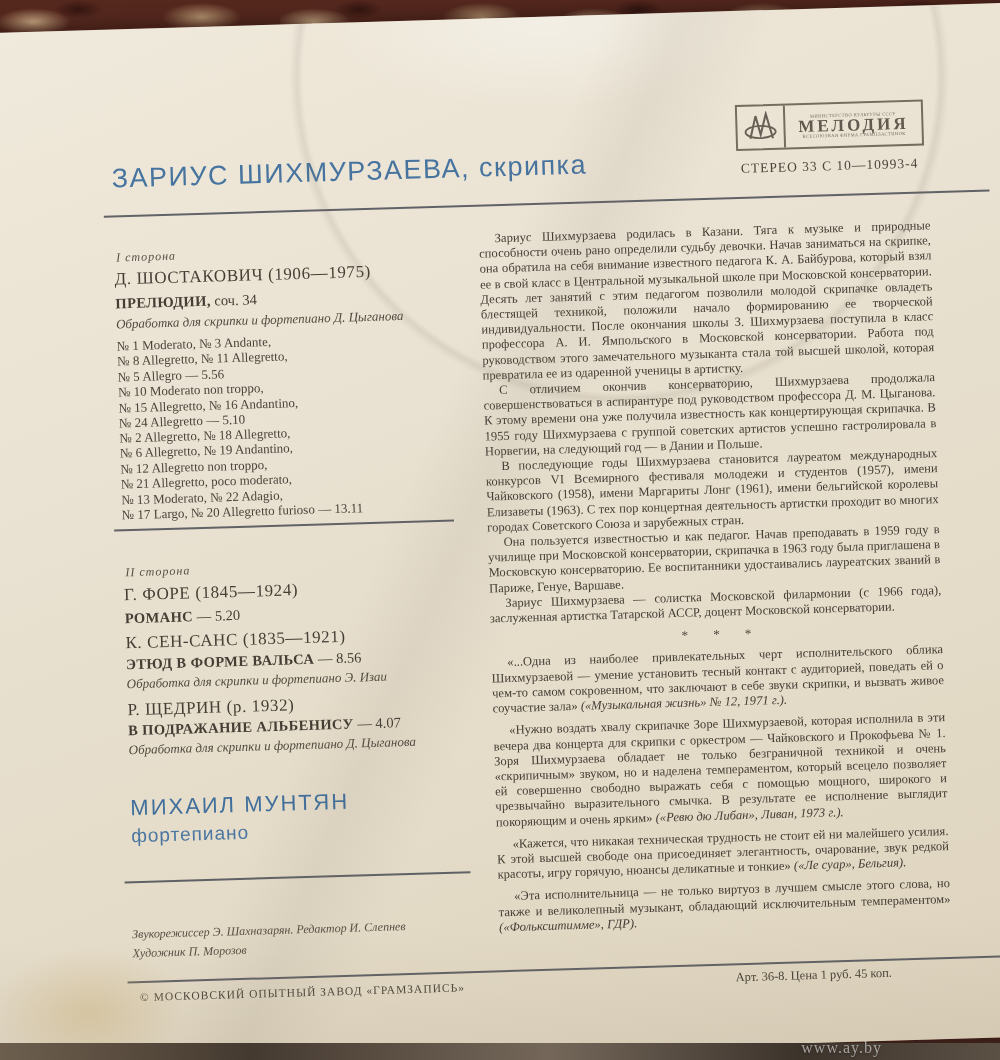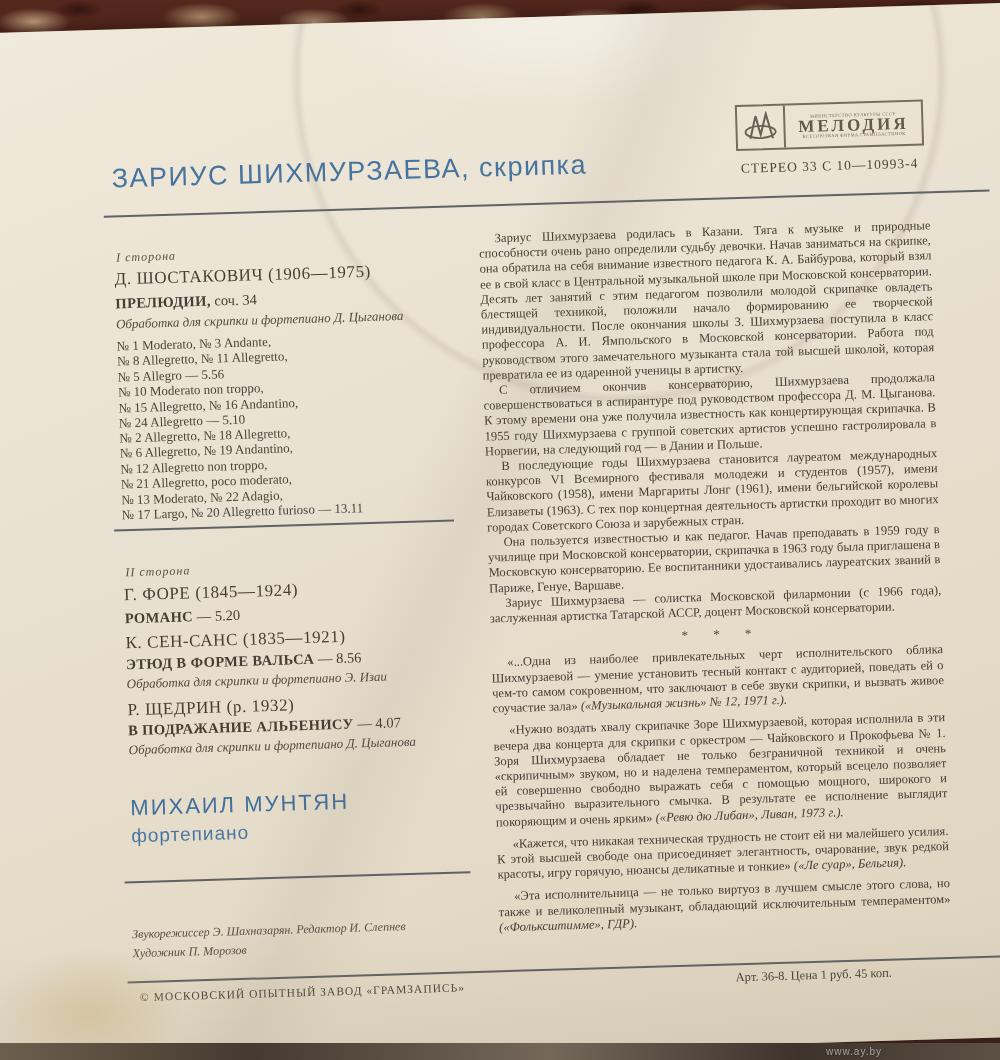--- a/index.html
+++ b/index.html
@@ -14,21 +14,21 @@
       radial-gradient(ellipse 75px 26px at 42% 72%, rgba(186,146,104,.7), transparent 60%),
       radial-gradient(ellipse 66px 24px at 72% 22%, rgba(203,172,130,.78), transparent 60%),
       radial-gradient(ellipse 48px 18px at 90% 66%, rgba(66,26,20,.9), transparent 60%),
       radial-gradient(ellipse 40px 16px at 28% 12%, rgba(46,18,14,.85), transparent 60%);
     background-size:280px 78px;}
   .bg-left{position:absolute;left:0;top:60px;width:60px;height:1000px;
     background:linear-gradient(90deg,#a5a296 0%,#8d897b 55%,#6f6a5c 100%);}
   .bg-bottom{position:absolute;left:0;bottom:0;width:100%;height:17px;z-index:4;
     background:linear-gradient(90deg,#6d5f4e,#453a30 25%,#74675ا4 0,#74675a 55%,#3c332b 80%,#5c5145);}
   .watermark{position:absolute;right:118px;bottom:3px;z-index:6;color:rgba(255,255,255,.55);
-    font-family:Liberation Sans, sans-serif;font-size:10px;letter-spacing:1px;
+    font-family:Liberation Serif, serif;font-size:16px;letter-spacing:1px;
     text-shadow:0 1px 2px rgba(0,0,0,.4);}
 
   
   .sleeve{position:absolute;left:-22px;top:18px;width:1052px;height:1034px;z-index:2;
     transform:rotate(-1.7deg);transform-origin:50% 42%;
     background:linear-gradient(160deg,#f0eadc 0%,#e9e1d1 38%,#e4dbc8 68%,#ddd3bd 100%);
     box-shadow:0 0 22px rgba(0,0,0,.45);}
   .sleeve-texture{position:absolute;inset:0;pointer-events:none;
     background:
       radial-gradient(circle 330px at 62% 6%, transparent 316px, rgba(110,98,85,.12) 322px, transparent 330px),

